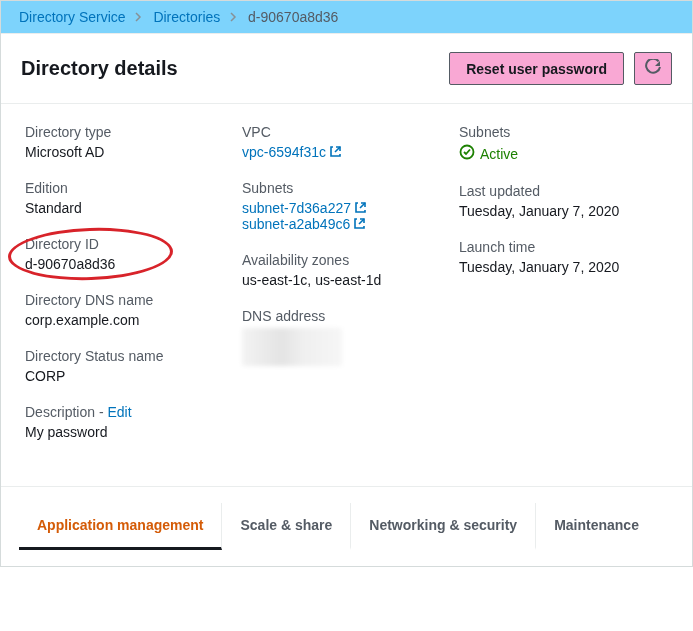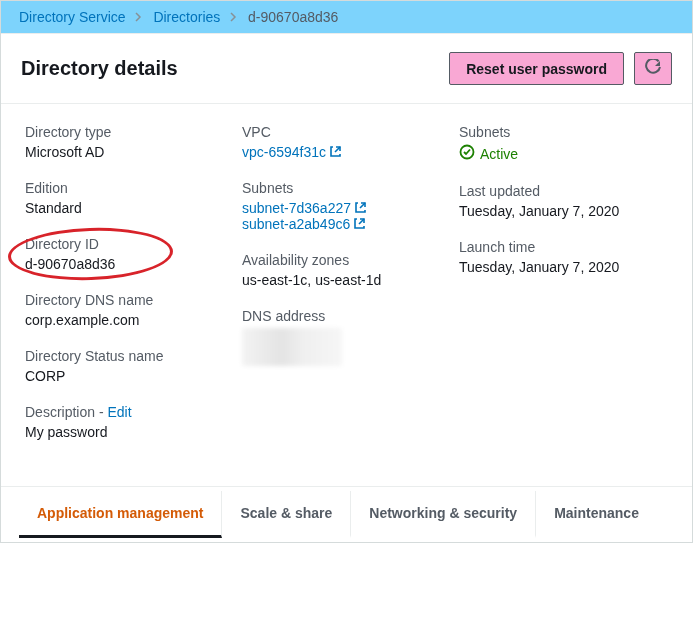--- a/index.html
+++ b/index.html
@@ -78,21 +78,21 @@
       width: 165px;
       height: 52px;
       left: -17px;
       top: -8px;
       pointer-events: none;
       transform: rotate(-2deg);
     }
     .tabs {
       display: flex;
       border-top: 1px solid #eaeded;
-      padding: 4px 18px;
+      padding: 16px 18px;
       margin-top: 6px;
     }
     .tab {
       padding: 14px 18px;
       font-size: 14px;
       font-weight: 700;
       color: #545b64;
       cursor: pointer;
       border-bottom: 3px solid transparent;
       border-right: 1px solid #eaeded;

